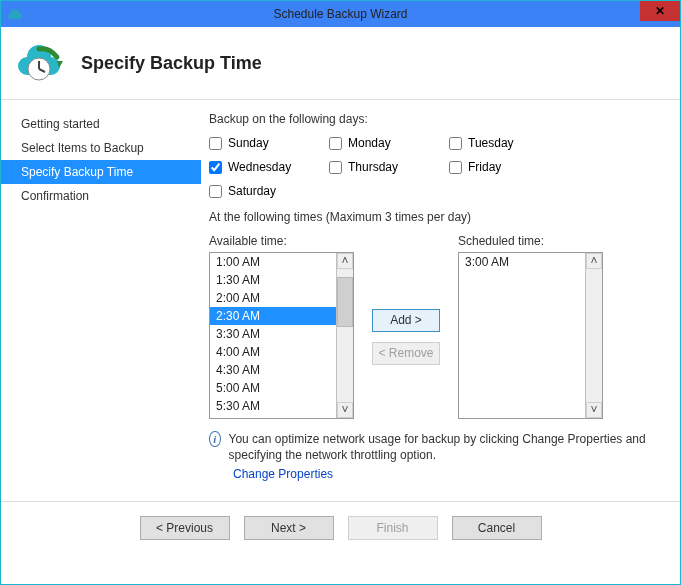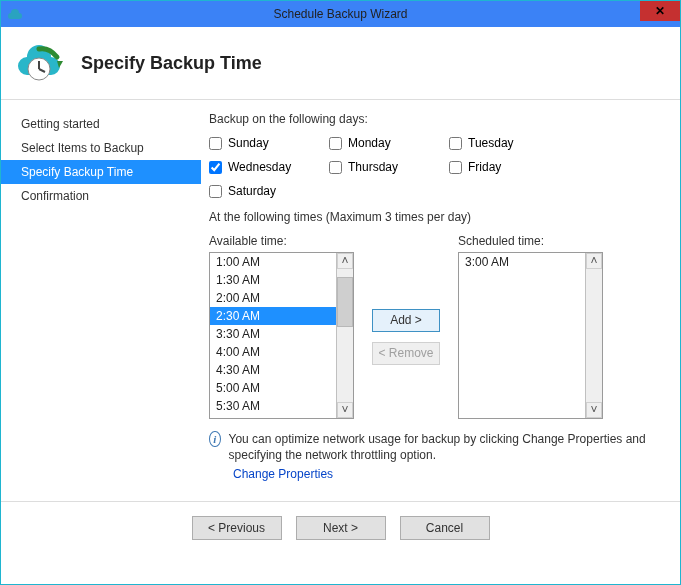--- a/index.html
+++ b/index.html
@@ -176,14 +176,15 @@
       <div class="info-i">i</div>
       <div class="info-text">You can optimize network usage for backup by clicking Change Properties and specifying the network throttling option.</div>
     </div>
     <a class="link">Change Properties</a>
   </div>
 </div>
 
 <div class="footer">
   <button class="fbtn">&lt; Previous</button>
   <button class="fbtn">Next &gt;</button>
+  <button class="fbtn" disabled="">Finish</button>
   <button class="fbtn">Cancel</button>
 </div>
 
 </body></html>

